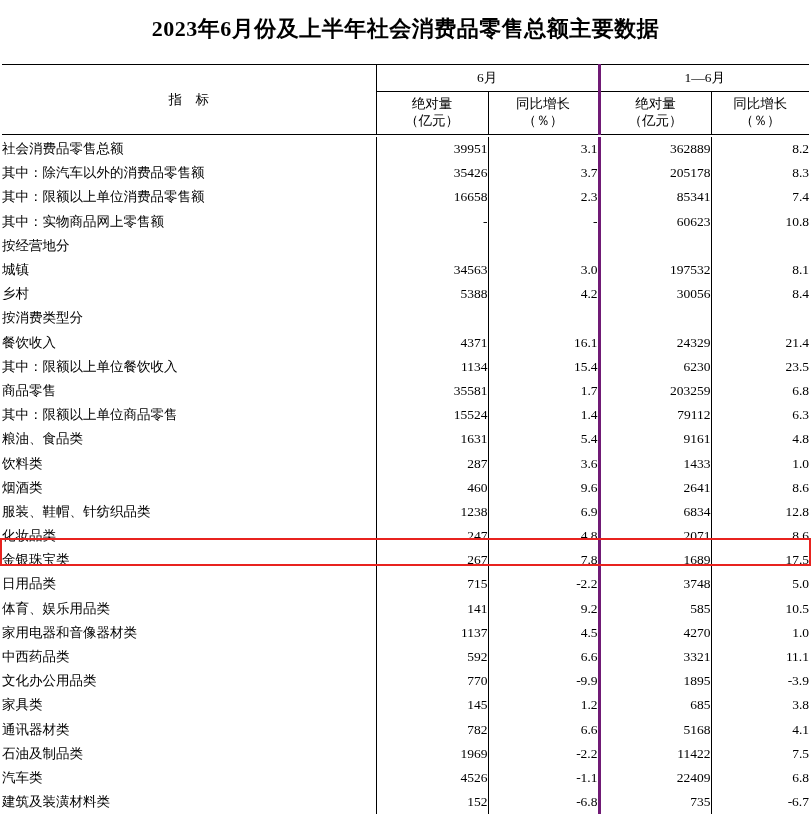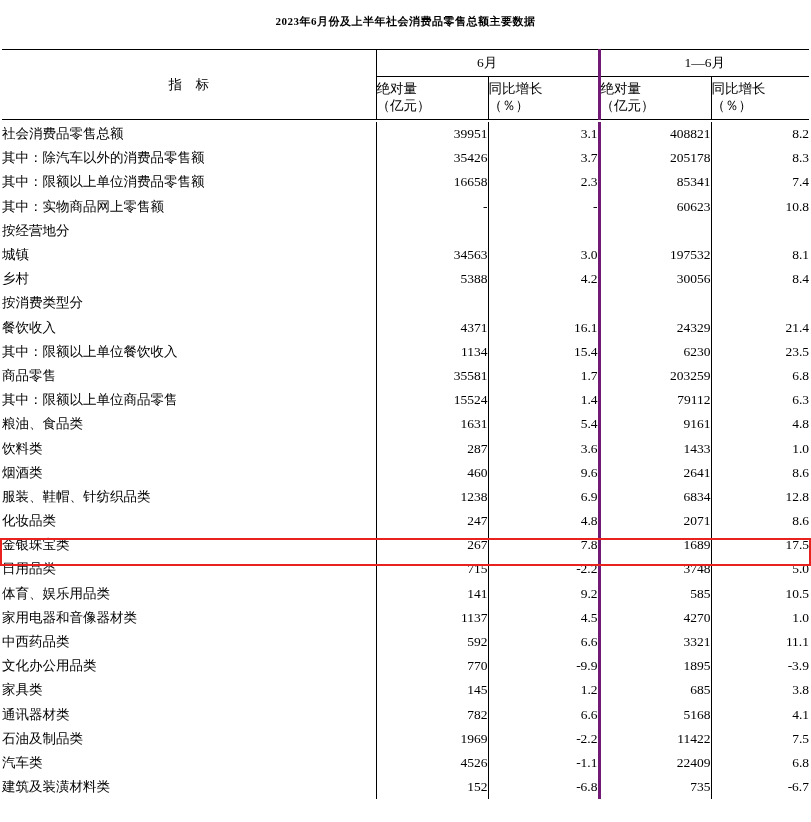--- a/index.html
+++ b/index.html
@@ -11,21 +11,21 @@
     width: 811px;
     height: 822px;
     font-family: "Liberation Serif", "DejaVu Serif", serif;
     color: #000000;
     position: relative;
     overflow: hidden;
   }
   .page-title {
     text-align: center;
     font-weight: bold;
-    font-size: 11px;
+    font-size: 22px;
     letter-spacing: 0.5px;
     padding-top: 14px;
     padding-bottom: 6px;
     font-family: "Liberation Serif", "DejaVu Serif", serif;
   }
   .table-wrap {
     padding: 0 2px;
   }
   table.main {
     border-collapse: collapse;
@@ -41,20 +41,21 @@
   }
   .hdr-top td {
     border-top: 1.6px solid #000;
     border-bottom: 1px solid #000;
     height: 26px;
     text-align: center;
   }
   .hdr-sub td {
     border-bottom: 1.6px solid #000;
     height: 42px;
+    text-align: center;
     line-height: 1.25;
   }
   .vline-l { border-left: 1px solid #000; }
   .vline-r { border-right: 3px solid #701a75; }
   .col-ind {
     text-align: center;
     font-family: Liberation Mono, monospace;
   }
   .ind-cell {
     text-align: left;
@@ -121,21 +122,21 @@
       </tr>
       <tr class="spacer-row">
           <td colspan="5"></td>
         </tr>
     </tbody>
     <tbody id="rows-body">
         <tr class="data-row">
           <td class="ind-cell ind-0">社会消费品零售总额</td>
           <td class="num vline-l">39951</td>
           <td class="num vline-l vline-r">3.1</td>
-          <td class="num">408821</td>
+          <td class="num">362889</td>
           <td class="num vline-l">8.2</td>
         </tr>
         <tr class="data-row">
           <td class="ind-cell ind-1">其中：除汽车以外的消费品零售额</td>
           <td class="num vline-l">35426</td>
           <td class="num vline-l vline-r">3.7</td>
           <td class="num">205178</td>
           <td class="num vline-l">8.3</td>
         </tr>
         <tr class="data-row">

